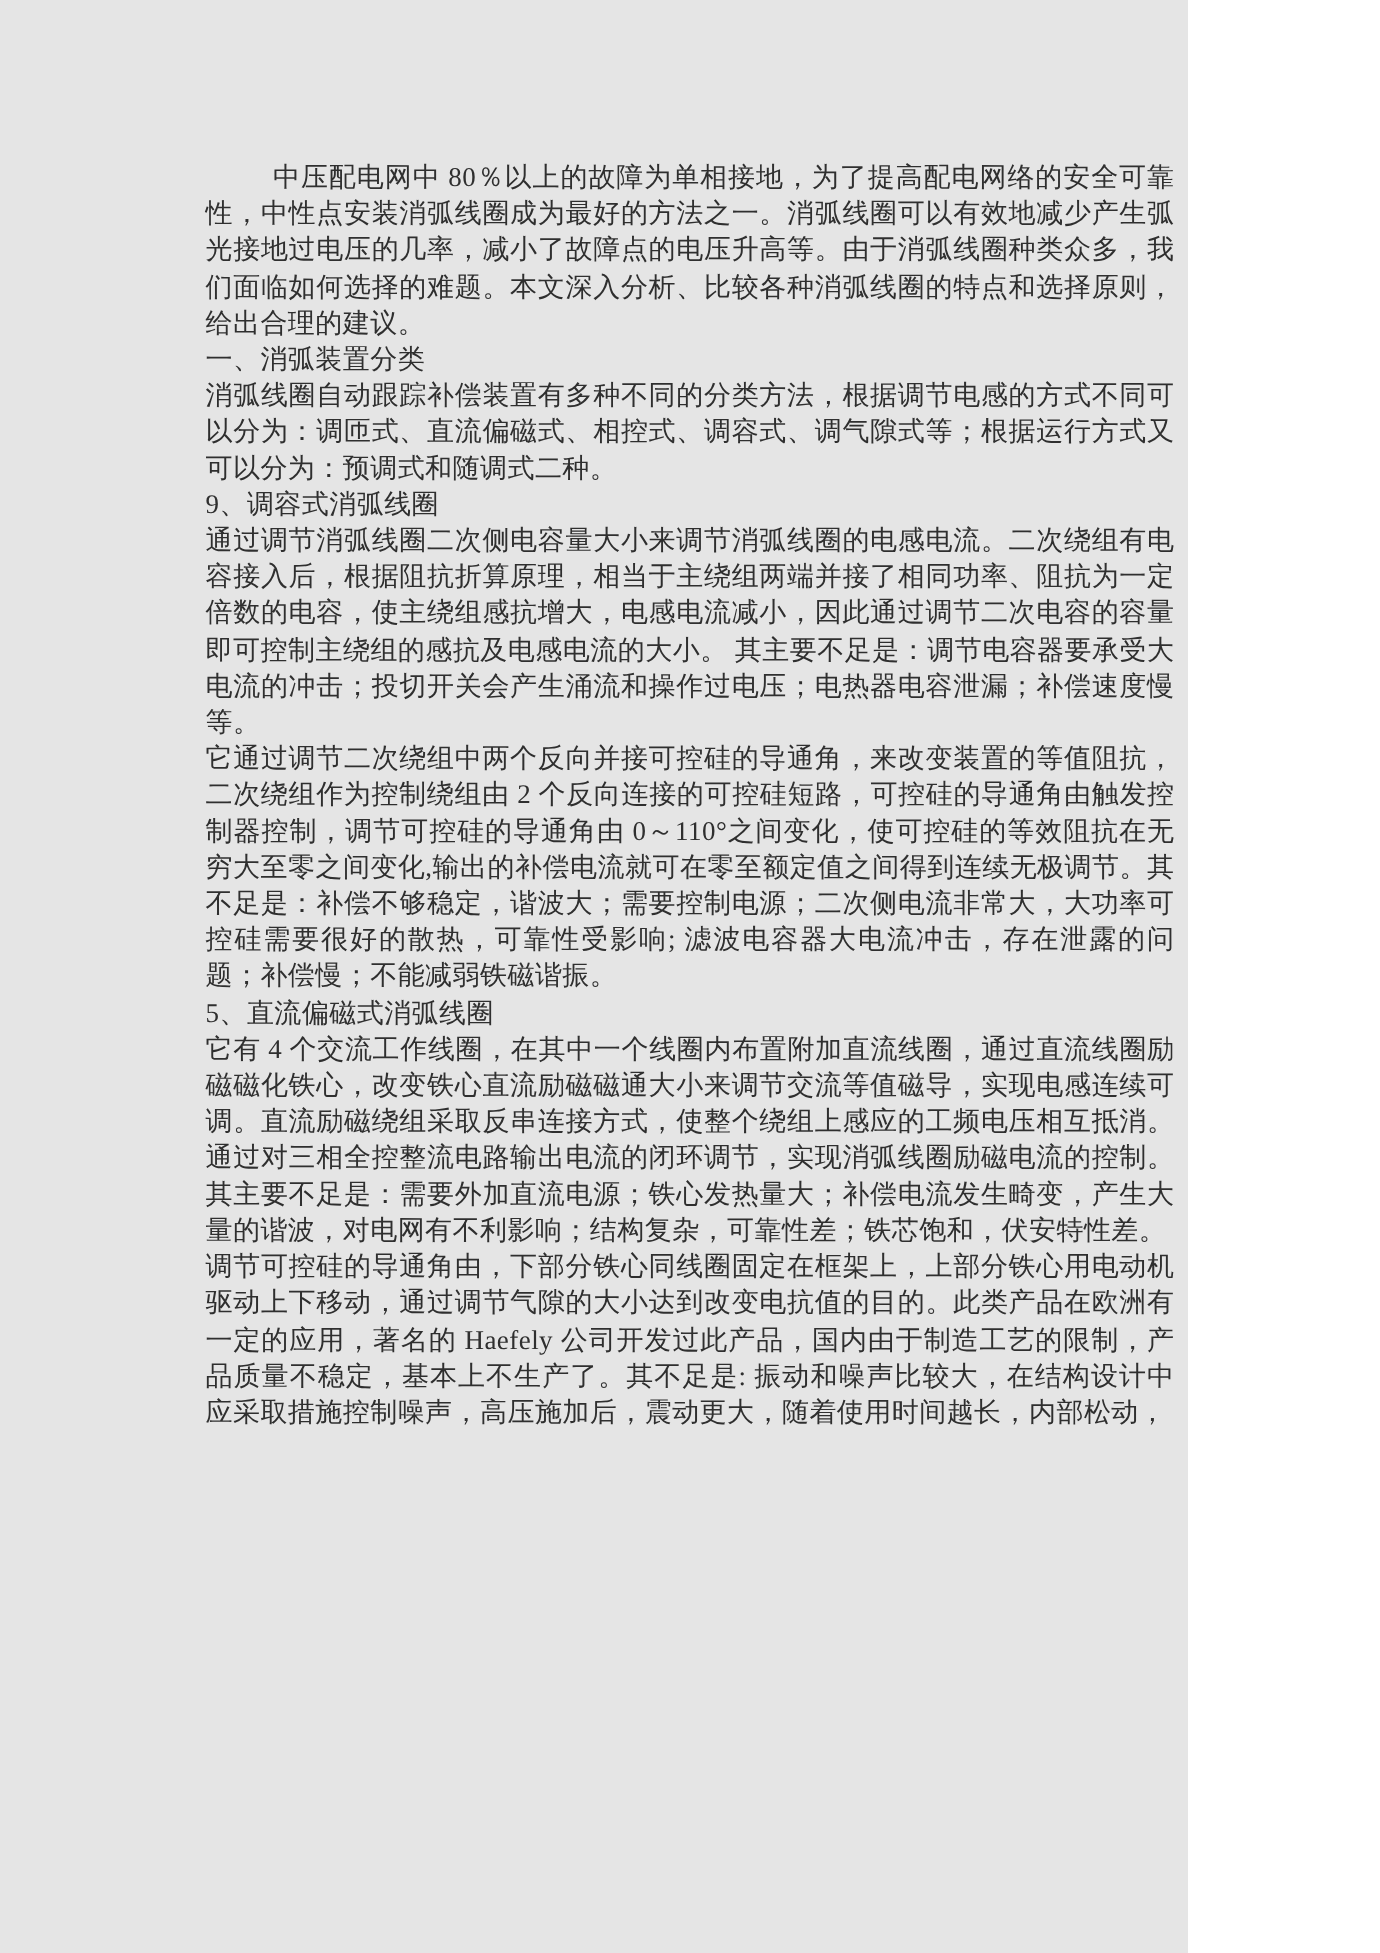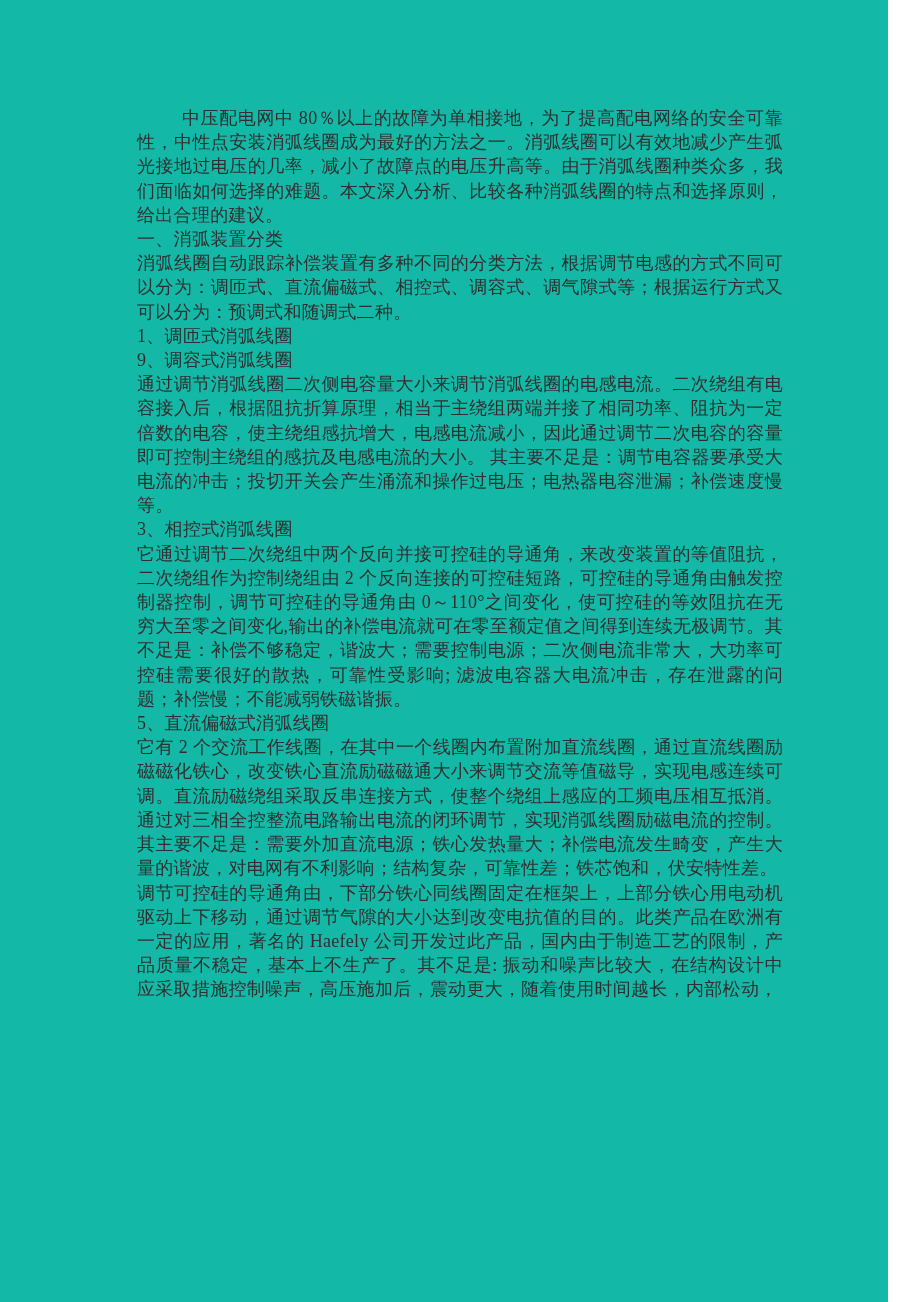--- a/index.html
+++ b/index.html
@@ -2,23 +2,23 @@
 <html><head>
 <meta charset="utf-8">
 <style>
   html, body {
     margin: 0;
     padding: 0;
     background: #ffffff;
   }
   .page {
     position: relative;
-    width: 888px;
+    width: 792px;
     height: 1302px;
-    background: #14b8a6;
+    background: #e5e5e5;
     overflow: hidden;
   }
   .doc {
     position: absolute;
     left: 137px;
     top: 106px;
     width: 646px;
     font-family: "Liberation Serif", "DejaVu Serif", serif;
     font-size: 18px;
     line-height: 24.2px;
@@ -42,27 +42,25 @@
 <body>
 
 <div class="page">
   <main class="doc">
 
     <p class="para-indent">中压配电网中 80％以上的故障为单相接地，为了提高配电网络的安全可靠性，中性点安装消弧线圈成为最好的方法之一。消弧线圈可以有效地减少产生弧光接地过电压的几率，减小了故障点的电压升高等。由于消弧线圈种类众多，我们面临如何选择的难题。本文深入分析、比较各种消弧线圈的特点和选择原则，给出合理的建议。</p>
 
     <h2>一、消弧装置分类</h2>
     <p>消弧线圈自动跟踪补偿装置有多种不同的分类方法，根据调节电感的方式不同可以分为：调匝式、直流偏磁式、相控式、调容式、调气隙式等；根据运行方式又可以分为：预调式和随调式二种。</p>
 
-    <h2>1、调匝式消弧线圈</h2>
 
     <h2>9、调容式消弧线圈</h2>
     <p>通过调节消弧线圈二次侧电容量大小来调节消弧线圈的电感电流。二次绕组有电容接入后，根据阻抗折算原理，相当于主绕组两端并接了相同功率、阻抗为一定倍数的电容，使主绕组感抗增大，电感电流减小，因此通过调节二次电容的容量即可控制主绕组的感抗及电感电流的大小。 其主要不足是：调节电容器要承受大电流的冲击；投切开关会产生涌流和操作过电压；电热器电容泄漏；补偿速度慢等。</p>
 
-    <h2>3、相控式消弧线圈</h2>
     <p>它通过调节二次绕组中两个反向并接可控硅的导通角，来改变装置的等值阻抗，二次绕组作为控制绕组由 2 个反向连接的可控硅短路，可控硅的导通角由触发控制器控制，调节可控硅的导通角由 0～110°之间变化，使可控硅的等效阻抗在无穷大至零之间变化,输出的补偿电流就可在零至额定值之间得到连续无极调节。其不足是：补偿不够稳定，谐波大；需要控制电源；二次侧电流非常大，大功率可控硅需要很好的散热，可靠性受影响; 滤波电容器大电流冲击，存在泄露的问题；补偿慢；不能减弱铁磁谐振。</p>
 
     <h2>5、直流偏磁式消弧线圈</h2>
-    <p>它有 2 个交流工作线圈，在其中一个线圈内布置附加直流线圈，通过直流线圈励磁磁化铁心，改变铁心直流励磁磁通大小来调节交流等值磁导，实现电感连续可调。直流励磁绕组采取反串连接方式，使整个绕组上感应的工频电压相互抵消。通过对三相全控整流电路输出电流的闭环调节，实现消弧线圈励磁电流的控制。其主要不足是：需要外加直流电源；铁心发热量大；补偿电流发生畸变，产生大量的谐波，对电网有不利影响；结构复杂，可靠性差；铁芯饱和，伏安特性差。</p>
+    <p>它有 4 个交流工作线圈，在其中一个线圈内布置附加直流线圈，通过直流线圈励磁磁化铁心，改变铁心直流励磁磁通大小来调节交流等值磁导，实现电感连续可调。直流励磁绕组采取反串连接方式，使整个绕组上感应的工频电压相互抵消。通过对三相全控整流电路输出电流的闭环调节，实现消弧线圈励磁电流的控制。其主要不足是：需要外加直流电源；铁心发热量大；补偿电流发生畸变，产生大量的谐波，对电网有不利影响；结构复杂，可靠性差；铁芯饱和，伏安特性差。</p>
 
     <p>调节可控硅的导通角由，下部分铁心同线圈固定在框架上，上部分铁心用电动机驱动上下移动，通过调节气隙的大小达到改变电抗值的目的。此类产品在欧洲有一定的应用，著名的 Haefely 公司开发过此产品，国内由于制造工艺的限制，产品质量不稳定，基本上不生产了。其不足是: 振动和噪声比较大，在结构设计中应采取措施控制噪声，高压施加后，震动更大，随着使用时间越长，内部松动，</p>
 
   </main>
 </div>
 
 </body></html>

